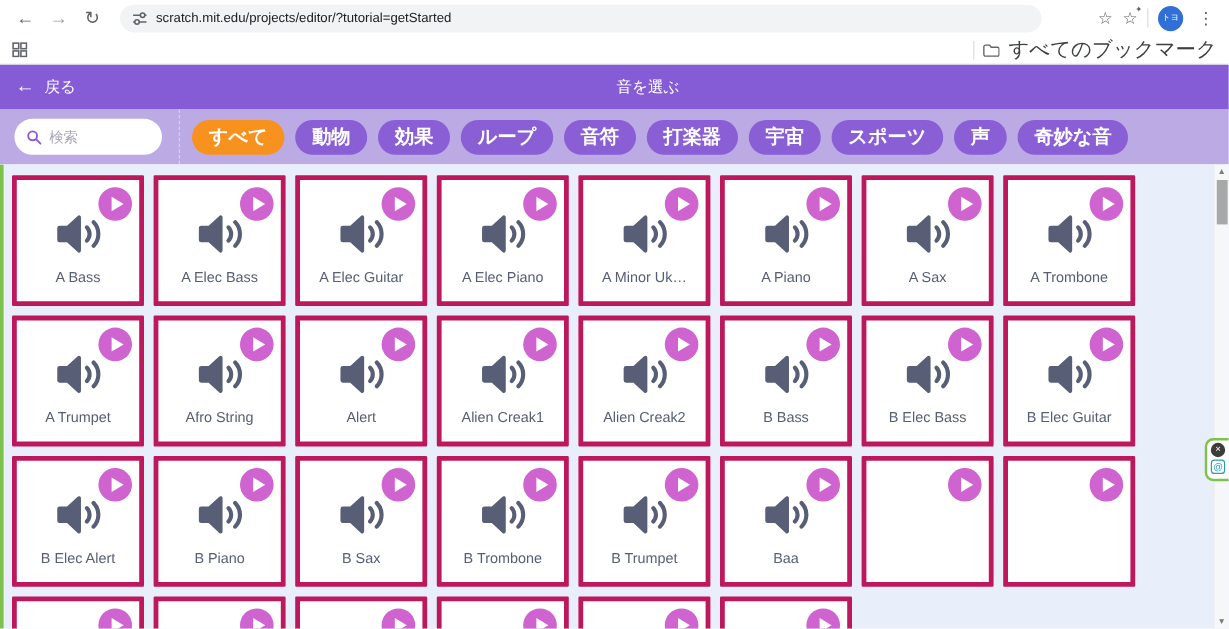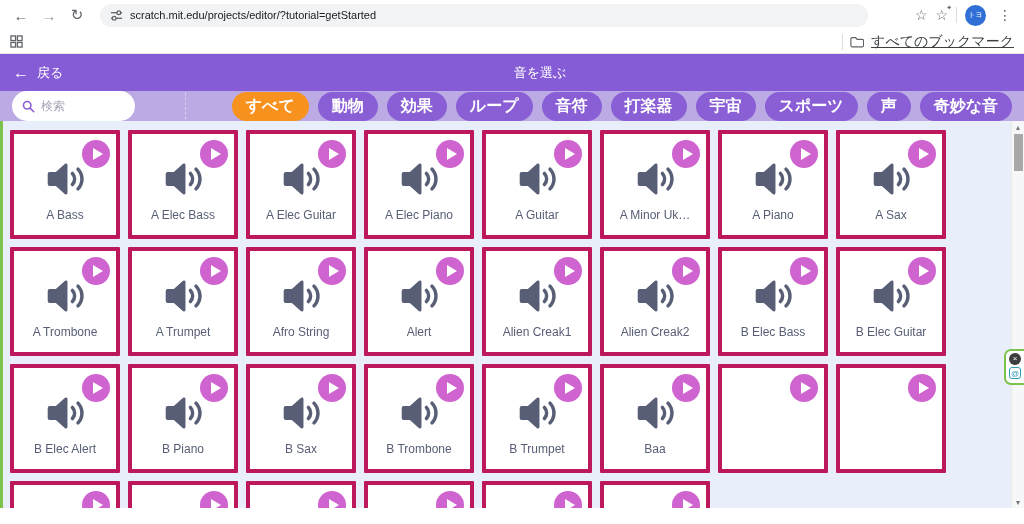--- a/index.html
+++ b/index.html
@@ -18,31 +18,31 @@
   .star { font-size:14px; color:#5f6368; cursor:pointer; position:relative; }
   .star .sparkle { position:absolute; top:-3px; right:-4px; font-size:7px; color:#5f6368; }
   .vdiv { width:1px; height:16px; background:#dadce0; }
   .avatar { width:21px; height:21px; border-radius:50%; background:var(--avatar-blue,#2F6FD6);
     color:#fff; font-size:7px; display:flex; align-items:center; justify-content:center; cursor:pointer; }
   .kebab { font-size:14px; color:#5f6368; padding:0 4px; cursor:pointer; }
 
   .bookmarks-bar { height:24px; background:#fff; border-bottom:1px solid #e4e4e4;
     display:flex; align-items:center; padding:0 10px; }
   .bm-right { margin-left:auto; display:flex; align-items:center; gap:7px; }
-  .bm-label { font-size:14px; color:#3c4043; cursor:pointer;text-decoration:underline; }
+  .bm-label { font-size:17px; color:#3c4043; cursor:pointer; }
 
   
   .app-header { height:37px; background:var(--header-purple,#855CD6); color:#fff;
     display:flex; align-items:center; padding:0 13px; position:relative; }
   .back-btn { display:flex; align-items:center; gap:8px; cursor:pointer; font-size:13px; }
   .back-arrow { font-size:16px; font-weight:bold; line-height:1; }
   .app-title { position:absolute; left:50%; transform:translateX(-50%); font-size:13px;margin-left:28px; }
 
-  .filter-bar { height:30px; background:var(--filter-bar-purple,#BCAAE5);
-    display:flex; align-items:center; padding:0 12px; gap:0;justify-content:space-between; }
+  .filter-bar { height:46px; background:var(--filter-bar-purple,#BCAAE5);
+    display:flex; align-items:center; padding:0 12px; gap:0; }
   .search-pill { width:123px; height:30px; background:#fff; border-radius:15px;
     display:flex; align-items:center; padding:0 10px; gap:6px; flex:none; }
   .search-pill input { border:none; outline:none; background:transparent; width:78px;
     font-size:12px; color:#575E75; font-family:inherit; }
   .search-pill input::placeholder { color:#a9a4b8; }
   .dash-div { border-left:1px dashed #d9cdf2; height:46px; margin:0 10px 0 14px; }
   .pills { display:flex; align-items:center; gap:9px; }
   .pill { height:29px; padding:0 14px; border-radius:15px; background:var(--pill-purple,#8A5FD6);
     color:#fff; font-size:16px; font-weight:bold; display:flex; align-items:center;
     cursor:pointer; white-space:nowrap; }
@@ -199,31 +199,20 @@
   </div>
       <div class="card">
     <div class="play-btn">
       <div class="play-tri"></div>
     </div>
     <svg class="speaker" width="42" height="36" viewBox="0 0 34 28">
       <path d="M3 10 a1.6 1.6 0 0 1 1.6-1.6 h5 l7.2-6.6 a1.3 1.3 0 0 1 2.2 1 v22.4 a1.3 1.3 0 0 1 -2.2 1 l-7.2-6.6 h-5 a1.6 1.6 0 0 1 -1.6-1.6 z" fill="#575E75"></path>
       <path d="M23 9.5 a6.5 6.5 0 0 1 0 9" fill="none" stroke="#575E75" stroke-width="2.8" stroke-linecap="round"></path>
       <path d="M27.5 6 a11.5 11.5 0 0 1 0 16" fill="none" stroke="#575E75" stroke-width="2.8" stroke-linecap="round"></path>
     </svg>
-    <div class="card-label">A Guitar</div>
-  </div>
-      <div class="card">
-    <div class="play-btn">
-      <div class="play-tri"></div>
-    </div>
-    <svg class="speaker" width="42" height="36" viewBox="0 0 34 28">
-      <path d="M3 10 a1.6 1.6 0 0 1 1.6-1.6 h5 l7.2-6.6 a1.3 1.3 0 0 1 2.2 1 v22.4 a1.3 1.3 0 0 1 -2.2 1 l-7.2-6.6 h-5 a1.6 1.6 0 0 1 -1.6-1.6 z" fill="#575E75"></path>
-      <path d="M23 9.5 a6.5 6.5 0 0 1 0 9" fill="none" stroke="#575E75" stroke-width="2.8" stroke-linecap="round"></path>
-      <path d="M27.5 6 a11.5 11.5 0 0 1 0 16" fill="none" stroke="#575E75" stroke-width="2.8" stroke-linecap="round"></path>
-    </svg>
     <div class="card-label">A Minor Uk…</div>
   </div>
       <div class="card">
     <div class="play-btn">
       <div class="play-tri"></div>
     </div>
     <svg class="speaker" width="42" height="36" viewBox="0 0 34 28">
       <path d="M3 10 a1.6 1.6 0 0 1 1.6-1.6 h5 l7.2-6.6 a1.3 1.3 0 0 1 2.2 1 v22.4 a1.3 1.3 0 0 1 -2.2 1 l-7.2-6.6 h-5 a1.6 1.6 0 0 1 -1.6-1.6 z" fill="#575E75"></path>
       <path d="M23 9.5 a6.5 6.5 0 0 1 0 9" fill="none" stroke="#575E75" stroke-width="2.8" stroke-linecap="round"></path>
       <path d="M27.5 6 a11.5 11.5 0 0 1 0 16" fill="none" stroke="#575E75" stroke-width="2.8" stroke-linecap="round"></path>
@@ -299,20 +288,31 @@
       <div class="card">
     <div class="play-btn">
       <div class="play-tri"></div>
     </div>
     <svg class="speaker" width="42" height="36" viewBox="0 0 34 28">
       <path d="M3 10 a1.6 1.6 0 0 1 1.6-1.6 h5 l7.2-6.6 a1.3 1.3 0 0 1 2.2 1 v22.4 a1.3 1.3 0 0 1 -2.2 1 l-7.2-6.6 h-5 a1.6 1.6 0 0 1 -1.6-1.6 z" fill="#575E75"></path>
       <path d="M23 9.5 a6.5 6.5 0 0 1 0 9" fill="none" stroke="#575E75" stroke-width="2.8" stroke-linecap="round"></path>
       <path d="M27.5 6 a11.5 11.5 0 0 1 0 16" fill="none" stroke="#575E75" stroke-width="2.8" stroke-linecap="round"></path>
     </svg>
     <div class="card-label">Alien Creak2</div>
+  </div>
+      <div class="card">
+    <div class="play-btn">
+      <div class="play-tri"></div>
+    </div>
+    <svg class="speaker" width="42" height="36" viewBox="0 0 34 28">
+      <path d="M3 10 a1.6 1.6 0 0 1 1.6-1.6 h5 l7.2-6.6 a1.3 1.3 0 0 1 2.2 1 v22.4 a1.3 1.3 0 0 1 -2.2 1 l-7.2-6.6 h-5 a1.6 1.6 0 0 1 -1.6-1.6 z" fill="#575E75"></path>
+      <path d="M23 9.5 a6.5 6.5 0 0 1 0 9" fill="none" stroke="#575E75" stroke-width="2.8" stroke-linecap="round"></path>
+      <path d="M27.5 6 a11.5 11.5 0 0 1 0 16" fill="none" stroke="#575E75" stroke-width="2.8" stroke-linecap="round"></path>
+    </svg>
+    <div class="card-label">B Bass</div>
   </div>
       <div class="card">
     <div class="play-btn">
       <div class="play-tri"></div>
     </div>
     <svg class="speaker" width="42" height="36" viewBox="0 0 34 28">
       <path d="M3 10 a1.6 1.6 0 0 1 1.6-1.6 h5 l7.2-6.6 a1.3 1.3 0 0 1 2.2 1 v22.4 a1.3 1.3 0 0 1 -2.2 1 l-7.2-6.6 h-5 a1.6 1.6 0 0 1 -1.6-1.6 z" fill="#575E75"></path>
       <path d="M23 9.5 a6.5 6.5 0 0 1 0 9" fill="none" stroke="#575E75" stroke-width="2.8" stroke-linecap="round"></path>
       <path d="M27.5 6 a11.5 11.5 0 0 1 0 16" fill="none" stroke="#575E75" stroke-width="2.8" stroke-linecap="round"></path>
     </svg>

